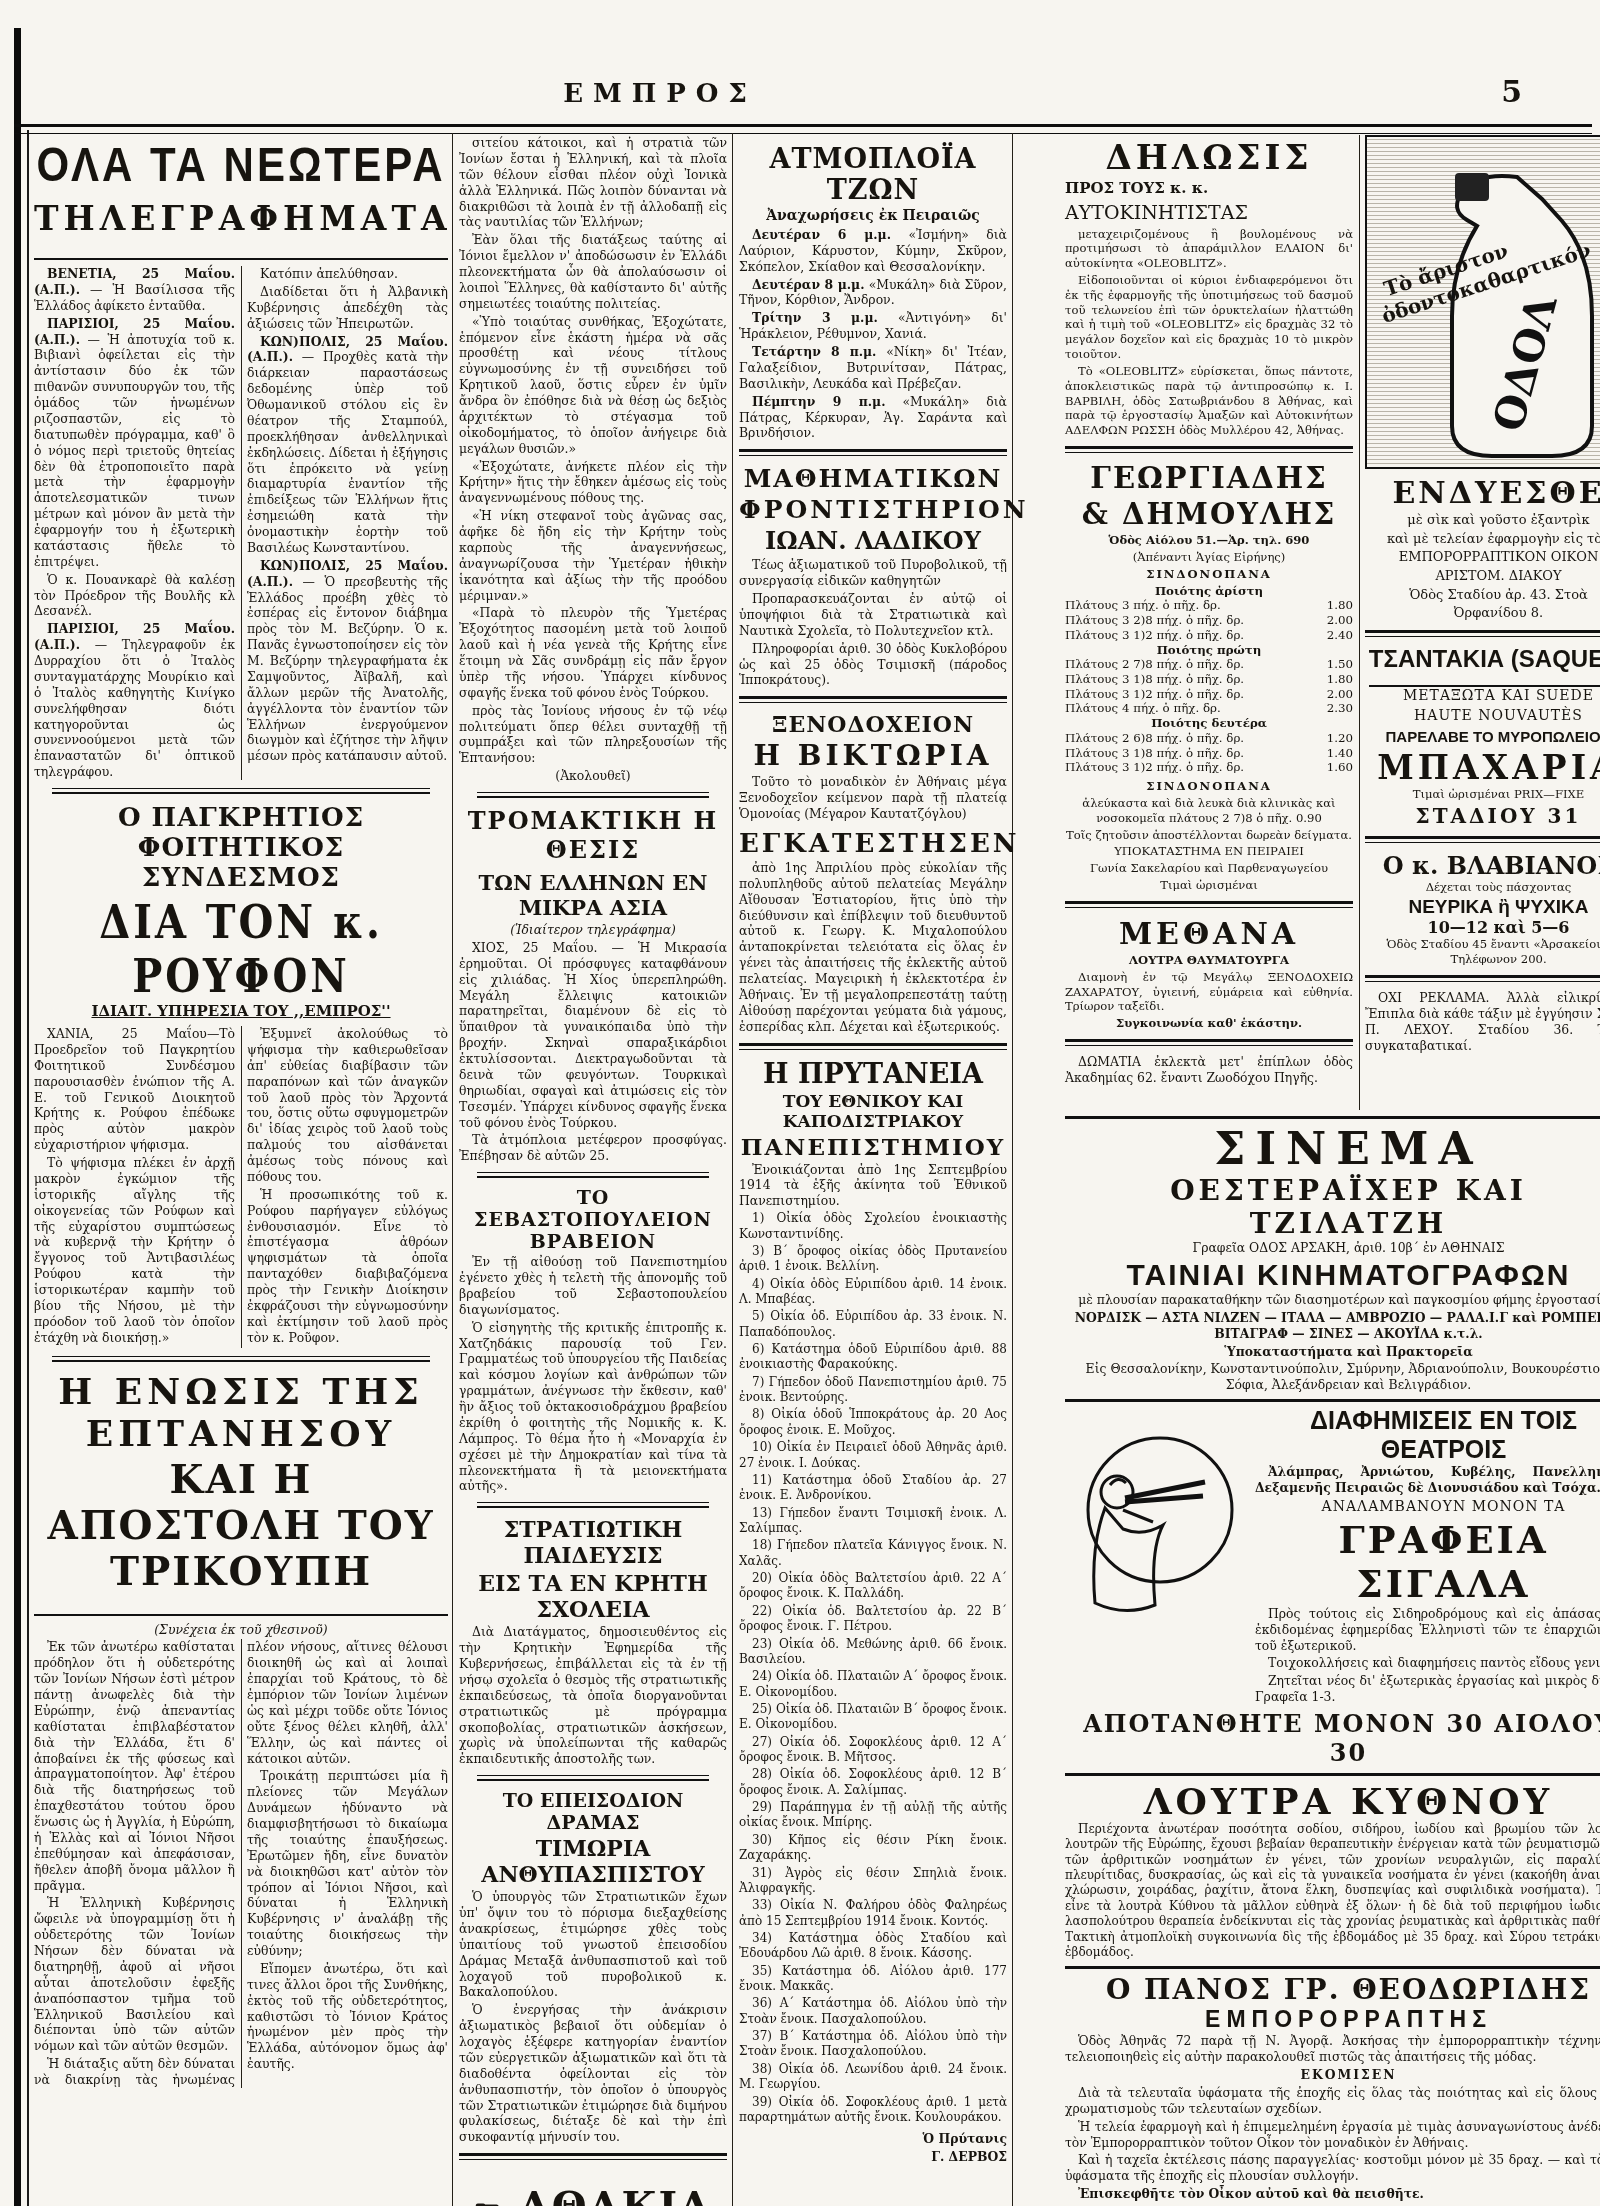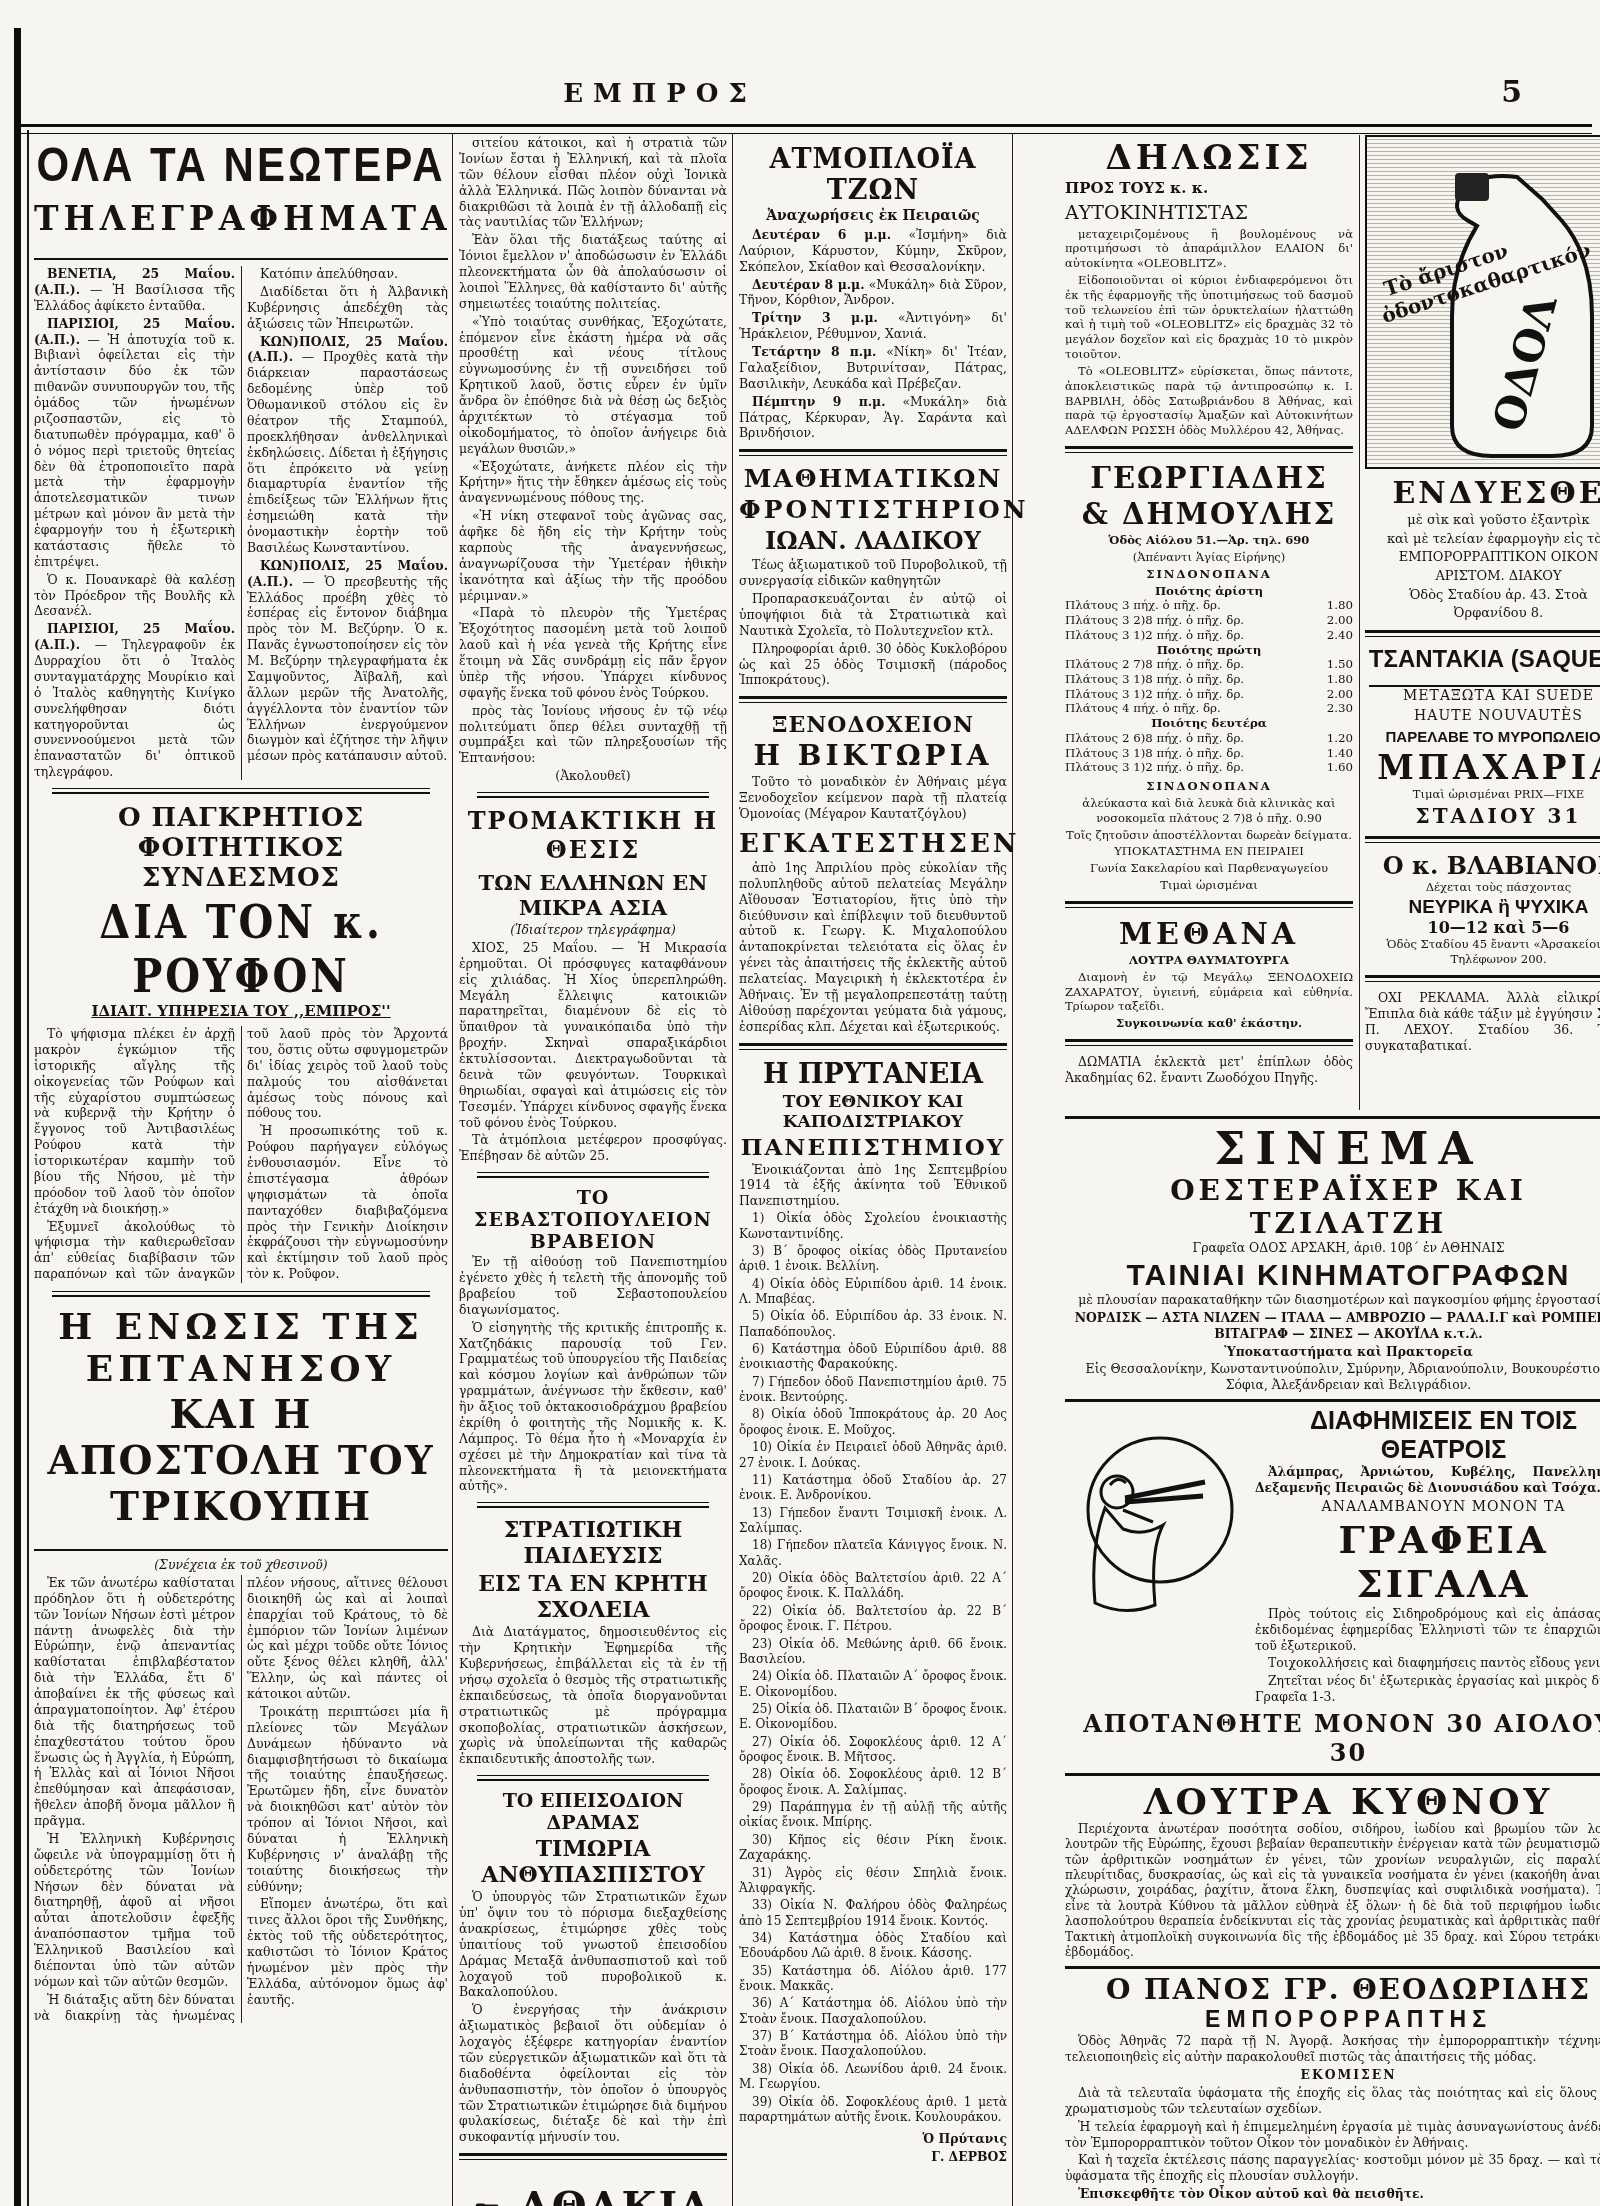--- a/index.html
+++ b/index.html
@@ -95,20 +95,21 @@
     </section>
 
     <div class="sep"></div>
 
     <section>
       <h2 class="hl-lg">Ο ΠΑΓΚΡΗΤΙΟΣ ΦΟΙΤΗΤΙΚΟΣ ΣΥΝΔΕΣΜΟΣ</h2>
       <h1 class="hl-xl" style="font-family:'DejaVu Serif',serif;font-size:40px">ΔΙΑ ΤΟΝ κ. ΡΟΥΦΟΝ</h1>
       <p class="kicker" style="margin-top:14px">ΙΔΙΑΙΤ. ΥΠΗΡΕΣΙΑ ΤΟΥ ,,ΕΜΠΡΟΣ''</p>
       <div class="twocol list-p">
 
+      <p class="bp">ΧΑΝΙΑ, 25 Μαΐου—Τὸ Προεδρεῖον τοῦ Παγκρητίου Φοιτητικοῦ Συνδέσμου παρουσιασθὲν ἐνώπιον τῆς Α. Ε. τοῦ Γενικοῦ Διοικητοῦ Κρήτης κ. Ρούφου ἐπέδωκε πρὸς αὐτὸν μακρὸν εὐχαριστήριον ψήφισμα.</p>
           <p class="bp">Τὸ ψήφισμα πλέκει ἐν ἀρχῇ μακρὸν ἐγκώμιον τῆς ἱστορικῆς αἴγλης τῆς οἰκογενείας τῶν Ρούφων καὶ τῆς εὐχαρίστου συμπτώσεως νὰ κυβερνᾷ τὴν Κρήτην ὁ ἔγγονος τοῦ Ἀντιβασιλέως Ρούφου κατὰ τὴν ἱστορικωτέραν καμπὴν τοῦ βίου τῆς Νήσου, μὲ τὴν πρόοδον τοῦ λαοῦ τὸν ὁποῖον ἐτάχθη νὰ διοικήσῃ.»</p>
           <p class="bp">Ἐξυμνεῖ ἀκολούθως τὸ ψήφισμα τὴν καθιερωθεῖσαν ἀπ' εὐθείας διαβίβασιν τῶν παραπόνων καὶ τῶν ἀναγκῶν τοῦ λαοῦ πρὸς τὸν Ἄρχοντά του, ὅστις οὕτω σφυγμομετρῶν δι' ἰδίας χειρὸς τοῦ λαοῦ τοὺς παλμούς του αἰσθάνεται ἀμέσως τοὺς πόνους καὶ πόθους του.</p>
           <p class="bp">Ἡ προσωπικότης τοῦ κ. Ρούφου παρήγαγεν εὐλόγως ἐνθουσιασμόν. Εἶνε τὸ ἐπιστέγασμα ἀθρόων ψηφισμάτων τὰ ὁποῖα πανταχόθεν διαβιβαζόμενα πρὸς τὴν Γενικὴν Διοίκησιν ἐκφράζουσι τὴν εὐγνωμοσύνην καὶ ἐκτίμησιν τοῦ λαοῦ πρὸς τὸν κ. Ροῦφον.</p>
         </div>
     </section>
 
     <div class="sep"></div>
 
     <section>
       <h1 class="hl-wide" style="font-size:36px;border-bottom:none;padding-bottom:0;margin-bottom:0">Η ΕΝΩΣΙΣ ΤΗΣ ΕΠΤΑΝΗΣΟΥ</h1>

